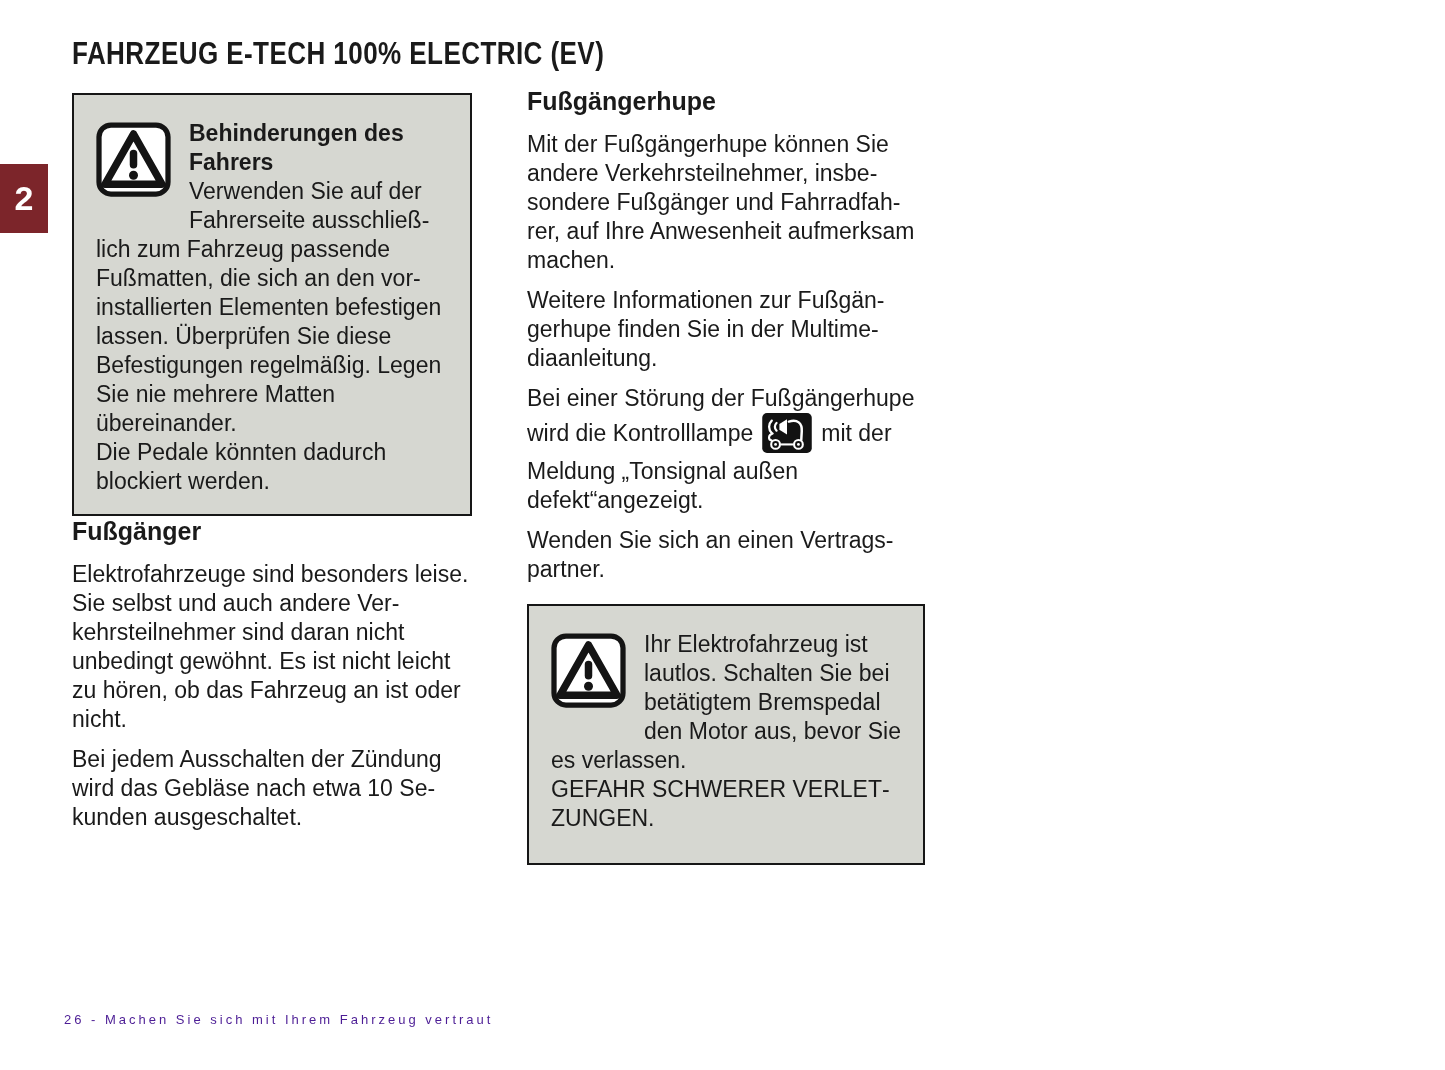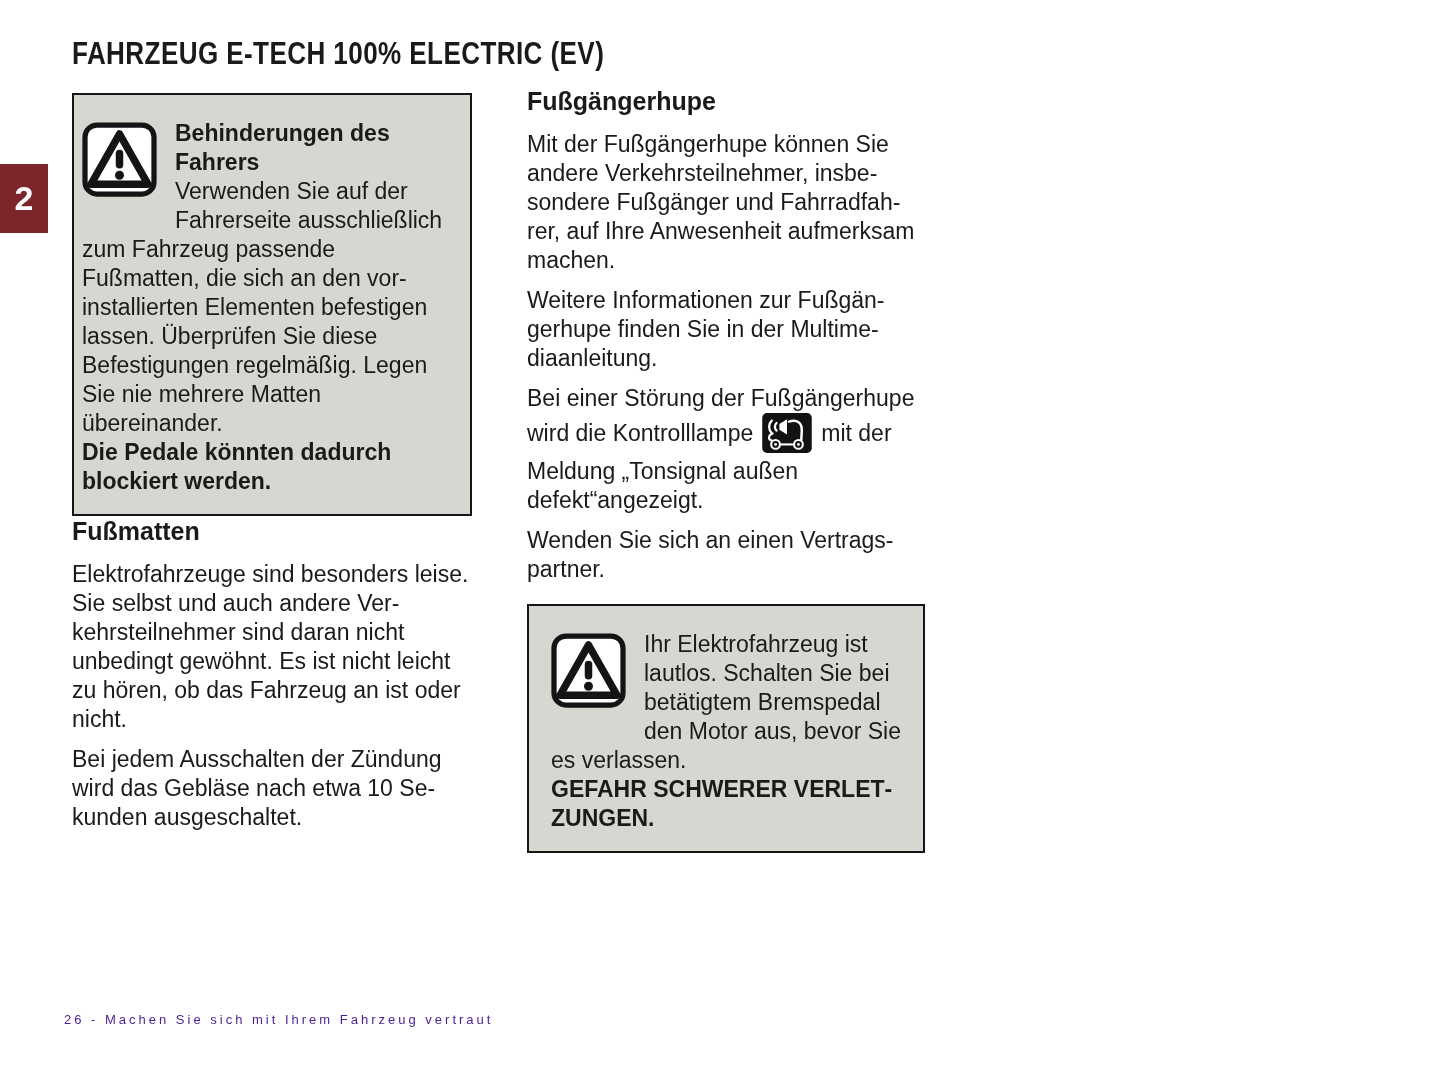--- a/index.html
+++ b/index.html
@@ -51,34 +51,34 @@
     font-size: 25px;
     font-weight: bold;
     margin: 0 0 14px 0;
     line-height: 30px;
   }
   .col p { margin: 0 0 11px 0; }
   .col p:last-child { margin-bottom: 18px; }
   .warning-box {
     background: #d6d7d1;
     border: 2px solid #161616;
-    padding: 24px 20px 18px 8px;
+    padding: 24px 20px 18px 22px;
     overflow: hidden;
   }
   .warn-icon {
     float: left;
     width: 75px;
     height: 77px;
     margin: 2px 18px 16px 0;
   }
   .warn-icon svg { width: 100%; height: 100%; display: block; }
   .box-title { font-weight: bold; }
-  .box-em { font-weight: bold; }
+  .box-em { font-weight: normal; }
   .after-box-gap { margin-top: 27px; }
-  .warning-box-ev { margin-top: 20px; padding: 24px 22px 18px 22px; }
+  .warning-box-ev { margin-top: 20px; padding: 24px 22px 30px 22px; }
   .lamp-icon {
     display: inline-block;
     width: 50px;
     height: 40px;
     vertical-align: middle;
     margin: 0 9px 4px 9px;
   }
   .lamp-icon svg { width: 100%; height: 100%; display: block; }
   .page-footer {
     position: absolute;
@@ -112,21 +112,21 @@
           <path d="M50 16 L88 83 H12 Z" fill="#ffffff" stroke="#141414" stroke-width="10" stroke-linejoin="round"></path>
           <rect x="45" y="37" width="10" height="25" rx="5" fill="#141414"></rect>
           <circle cx="50" cy="71" r="6" fill="#141414"></circle>
         </svg>
       </span>
       <div class="box-title">Behinderungen des Fahrers</div>
       <div>Verwenden Sie auf der Fahrerseite ausschließ­lich zum Fahrzeug passende Fußmatten, die sich an den vor­installierten Elementen befesti­gen lassen. Überprüfen Sie die­se Befestigungen regelmäßig. Legen Sie nie mehrere Matten übereinander.</div>
       <div class="box-em">Die Pedale könnten dadurch blockiert werden.</div>
     </div>
 
-    <h2 class="section-heading after-box-gap">Fußmatten</h2>
+    <h2 class="section-heading after-box-gap">Fußgänger</h2>
     <p>Elektrofahrzeuge sind besonders lei­se. Sie selbst und auch andere Ver­kehrsteilnehmer sind daran nicht unbedingt gewöhnt. Es ist nicht leicht zu hören, ob das Fahrzeug an ist oder nicht.</p>
     <p>Bei jedem Ausschalten der Zündung wird das Gebläse nach etwa 10 Se­kunden ausgeschaltet.</p>
   </div>
 
   <div class="col col-right">
     <h2 class="section-heading">Fußgängerhupe</h2>
     <p>Mit der Fußgängerhupe können Sie andere Verkehrsteilnehmer, insbe­sondere Fußgänger und Fahrradfah­rer, auf Ihre Anwesenheit aufmerk­sam machen.</p>
     <p>Weitere Informationen zur Fußgän­gerhupe finden Sie in der Multime­diaanleitung.</p>
 
     <p>

